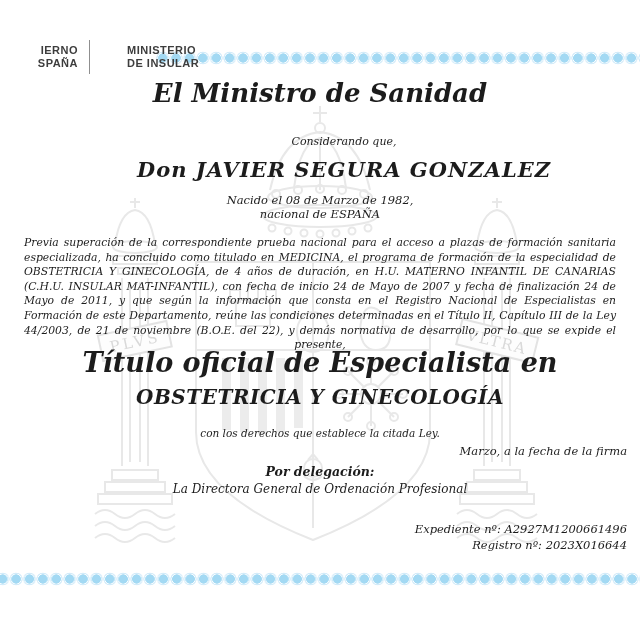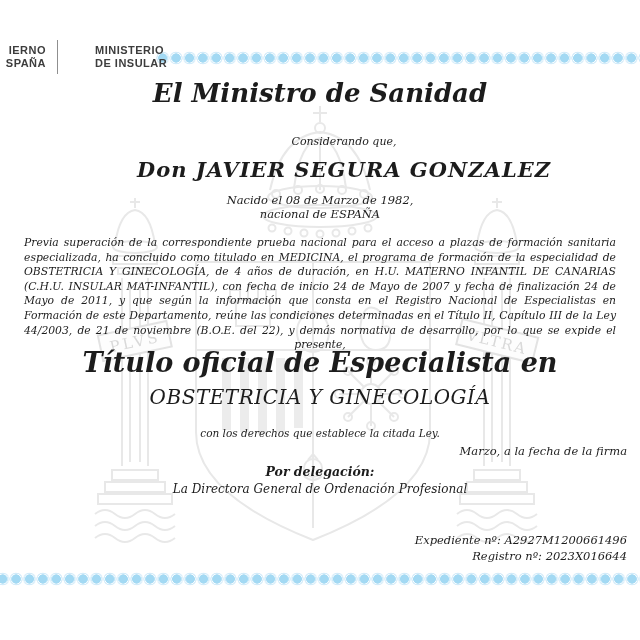--- a/index.html
+++ b/index.html
@@ -19,44 +19,44 @@
     background-repeat:repeat-x;
   }
   .dots-top{top:51px;left:156px;width:484px;}
   .dots-bottom{top:572px;left:-4px;width:648px;}
   
   .logo{
     position:absolute;top:40px;left:0;display:flex;align-items:center;
     font-family:"Liberation Sans",sans-serif;color:#3d3d3d;
   }
   .logo .gov{width:46px;text-align:right;font-size:11px;font-weight:bold;
-    letter-spacing:.5px;line-height:13px;}
+    letter-spacing:.5px;line-height:13px;padding-left:32px;}
   .logo .divider{width:1px;height:34px;background:#8f8f8f;margin:0 13px 0 11px;}
   .logo .ministry{font-size:11px;font-weight:bold;letter-spacing:.5px;line-height:13px;margin-left:24px;}
   
   .watermark{position:absolute;top:0;left:0;width:640px;height:640px;z-index:0;}
   .watermark text{font-family:"DejaVu Serif",serif;fill:#d9d9d9;}
   
   .tx{position:absolute;left:0;width:100%;text-align:center;z-index:2;font-style:italic;}
   .minister-title{top:78px;font-size:26px;font-weight:bold;}
   .considering{top:135px;font-size:11px;padding-left:24px;}
   .recipient{top:157px;font-size:21px;font-weight:bold;letter-spacing:1px;padding-left:24px;}
   .birth-block{top:193px;font-size:11.5px;line-height:14px;}
   .body-par{
     top:236px;left:24px;width:592px;font-size:10.8px;line-height:14.6px;
     text-align:justify;text-align-last:center;
   }
   .degree1{top:347px;font-size:27px;font-weight:bold;}
-  .degree2{top:385px;font-size:20px;font-weight:normal;letter-spacing:.5px;}
+  .degree2{top:385px;font-size:20px;font-weight:bold;letter-spacing:.5px;}
   .rights{top:427px;font-size:10.5px;}
   .place{top:444px;left:auto;right:13px;width:auto;text-align:right;font-size:11.5px;}
   .delegation-label{top:464px;font-size:12.5px;font-weight:bold;}
   .delegation-signer{top:482px;font-size:12px;}
   .file-block{top:521px;left:auto;right:13px;width:auto;text-align:right;
-    font-size:11.5px;line-height:16px;margin-top:11px;}
+    font-size:11.5px;line-height:16px;}
 </style>
 </head>
 <body>
 
 <div class="page">
 
   <svg class="watermark" viewBox="0 0 640 640" fill="none" stroke="#e8e8e8" stroke-width="2">
 
     <g>
       <path d="M320 106 v16 M313 113 h14"></path>

